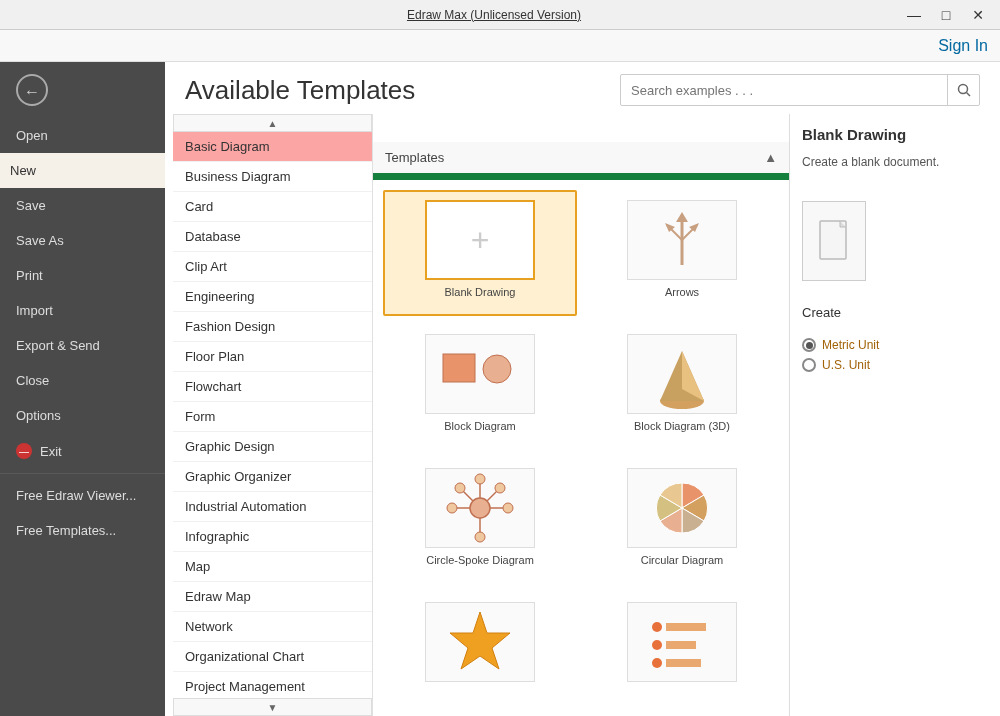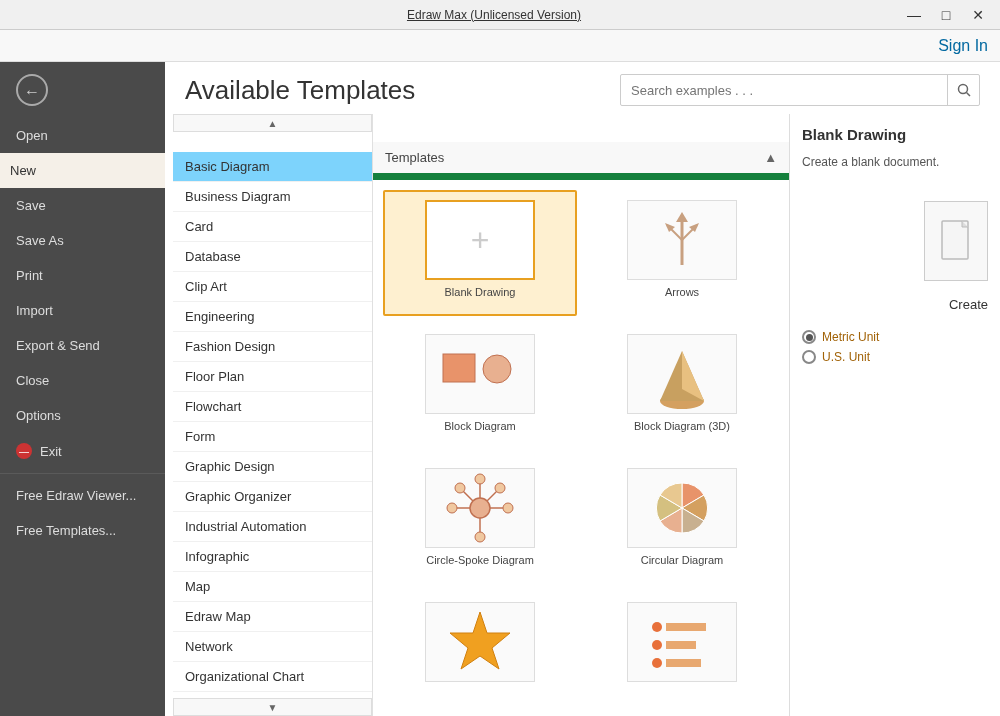--- a/index.html
+++ b/index.html
@@ -164,21 +164,21 @@
       font-size: 10px;
       z-index: 10;
     }
     .category-item {
       padding: 7px 12px;
       cursor: pointer;
       color: #333;
       font-size: 13px;
       border-bottom: 1px solid #f0f0f0;
     }
-    .category-item.active { background: #7dd3fc; font-weight: 500; margin-top: 20px; }
+    .category-item.active { background: #fca5a5; font-weight: 500; }
 
     
     .templates-panel {
       flex: 1;
       display: flex;
       flex-direction: column;
       overflow: hidden;
       border-right: 1px solid #ddd;
     }
     .templates-header {
@@ -247,23 +247,23 @@
       padding: 12px;
       display: flex;
       flex-direction: column;
       gap: 10px;
     }
     .right-panel-title { font-size: 15px; font-weight: 600; color: #333; }
     .right-panel-desc { font-size: 12px; color: #555; line-height: 1.5; }
     .create-btn-container {
       display: flex;
       flex-direction: column;
-      align-items: flex-end;
+      align-items: flex-start;
       margin-top: 20px;
-      gap: 16px;
+      gap: 24px;
     }
     .create-icon {
       width: 64px;
       height: 80px;
       border: 1px solid #ccc;
       background: #f8f8f8;
       display: flex;
       align-items: center;
       justify-content: center;
       cursor: pointer;

